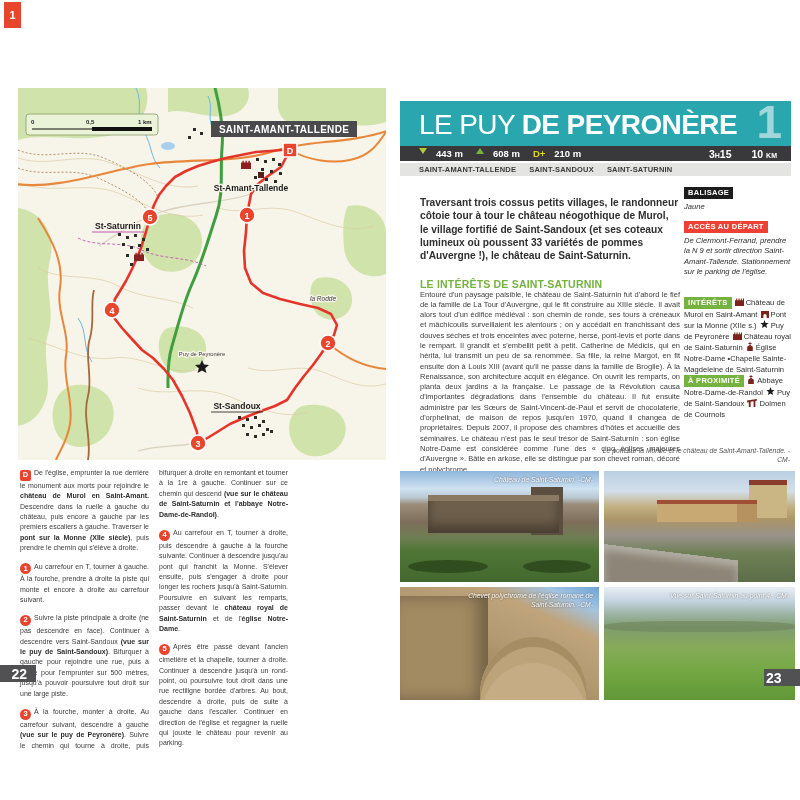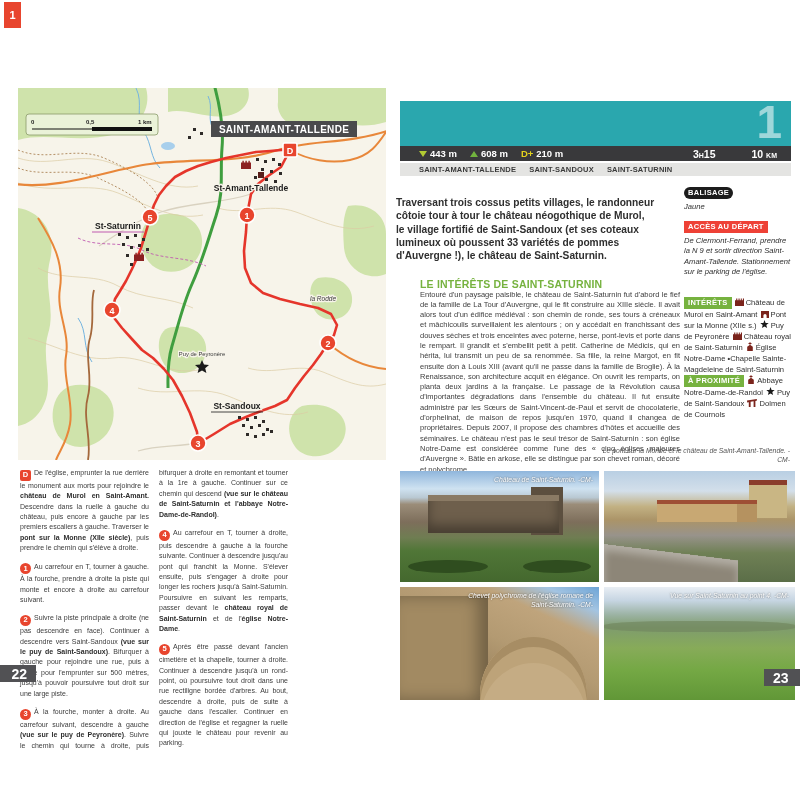--- a/index.html
+++ b/index.html
@@ -23,56 +23,56 @@
   .step{margin-bottom:8px;}
   .step-marker{display:inline-flex;width:11px;height:11px;border-radius:50%;background:#e8452e;
     color:#fff;font-weight:700;font-size:7.5px;align-items:center;justify-content:center;
     margin-right:3px;vertical-align:-2px;}
   .step-marker.square{border-radius:2px;}
   .step b{font-weight:700;color:#2e2e2e;}
 
   .pagenum{background:#515154;color:#fff;font-weight:700;font-size:14px;height:17px;width:36px;
     display:flex;align-items:center;box-sizing:border-box;z-index:5;}
   .pagenum.left{left:0;top:665px;justify-content:flex-end;padding-right:9px;}
-  .pagenum.right{left:764px;top:669px;justify-content:flex-start;padding-left:9px;}
+  .pagenum.right{left:764px;top:669px;justify-content:flex-start;padding-left:2px;}
 
   
   .rp-header{left:400px;top:101px;width:391px;height:45px;background:#2aa7ae;color:#fff;}
   .rp-title{position:absolute;left:19px;bottom:5px;font-size:28px;letter-spacing:-.6px;white-space:nowrap;}
   .rp-title .light{font-weight:400;}
   .rp-title .bold{font-weight:700;}
   .rp-num{position:absolute;right:9px;top:-3px;font-size:46px;font-weight:700;
     color:rgba(255,255,255,.55);line-height:48px;}
 
   .rp-stats{left:400px;top:146px;width:391px;height:15px;background:#39393b;color:#fff;
     display:flex;align-items:center;padding:0 14px 0 19px;box-sizing:border-box;
     font-size:9.5px;font-weight:700;}
-  .stat{display:flex;align-items:center;gap:3px;margin-right:13px;}
+  .stat{display:flex;align-items:flex-start;gap:9px;margin-right:13px;}
   .tri-down{width:0;height:0;border-left:4px solid transparent;border-right:4px solid transparent;border-top:6px solid #b3cc33;}
   .tri-up{width:0;height:0;border-left:4px solid transparent;border-right:4px solid transparent;border-bottom:6px solid #72b43e;}
   .dplus{color:#e3d21d;font-weight:800;}
   .sc{font-variant:small-caps;font-size:10.5px;}
-  .rp-duration{margin-left:auto;margin-right:36px;}
+  .rp-duration{margin-left:auto;margin-right:20px;}
   .rp-distance{}
 
   .rp-villages{left:400px;top:163px;width:391px;height:13px;background:#e4e4e2;display:flex;gap:13px;
     align-items:center;padding-left:19px;box-sizing:border-box;font-size:7.5px;font-weight:700;
     color:#3a3a3a;letter-spacing:.2px;}
 
-  .rp-intro{left:396px;top:186px;width:259px;font-size:10.2px;line-height:13.2px;
+  .rp-intro{left:420px;top:186px;width:259px;font-size:10.2px;line-height:13.2px;
     font-weight:600;color:#2f2f2f;}
   .rp-h2{left:420px;top:269px;font-size:10.5px;font-weight:700;color:#76b23f;letter-spacing:.2px;}
   .rp-body{left:420px;top:282px;width:260px;font-size:7.5px;line-height:10.3px;
     color:#3d3d3d;text-align:justify;}
 
   
   .rp-side{left:684px;top:187px;width:107px;font-size:7.6px;line-height:10.2px;color:#2f2f2f;}
   .badge{display:inline-block;color:#fff;font-weight:700;font-size:7.5px;line-height:10px;
     padding:1px 4px;letter-spacing:.3px;}
-  .badge.black{background:#1c1c1c;border-radius:6px;}
+  .badge.black{background:#1c1c1c;}
   .badge.red{background:#ee4136;}
   .badge.green{background:#76b23f;}
   .side-italic{font-style:italic;margin:3px 0 9px;}
   .poi-flow{margin-top:20px;line-height:11px;}
   .poi-icon svg{vertical-align:-1px;margin:0 2px 0 1px;}
   .photo-credit{left:600px;top:446px;width:190px;text-align:right;font-size:6.8px;
     font-style:italic;color:#555;line-height:9.3px;}
 
   
   .photos{left:400px;top:471px;width:400px;height:229px;display:grid;
@@ -257,20 +257,23 @@
     <span class="step-marker">4</span><span><span>Au carrefour en T, tourner à droite, puis descendre à gauche à la fourche suivante. Continuer à descendre jusqu'au pont qui franchit la Monne. S'élever ensuite, puis s'engager à droite pour longer les rochers jusqu'à Saint-Saturnin. Poursuivre en suivant les remparts, passer devant le </span><b>château royal de Saint-Saturnin</b><span> et de l'</span><b>église Notre-Dame</b><span>.</span></span>
   </div>
   <div class="step">
     <span class="step-marker">5</span><span><span>Après être passé devant l'ancien cimetière et la chapelle, tourner à droite. Continuer à descendre jusqu'à un rond-point, où poursuivre tout droit dans une rue rectiligne bordée d'arbres. Au bout, descendre à droite, puis de suite à gauche dans l'escalier. Continuer en direction de l'église et regagner la ruelle qui jouxte le château pour revenir au parking.</span></span>
   </div>
 </div>
 
 <div class="abs pagenum left">22</div>
 
 <div class="abs rp-header">
+  <div class="rp-title">
+    <span class="light">LE PUY </span><span class="bold">DE PEYRONÈRE</span>
+  </div>
   <div class="rp-num">1</div>
 </div>
 
 <div class="abs rp-stats">
   <span class="stat">
     <span class="tri-down"></span>
     <span>443 m</span>
   </span>
   <span class="stat">
     <span class="tri-up"></span>

